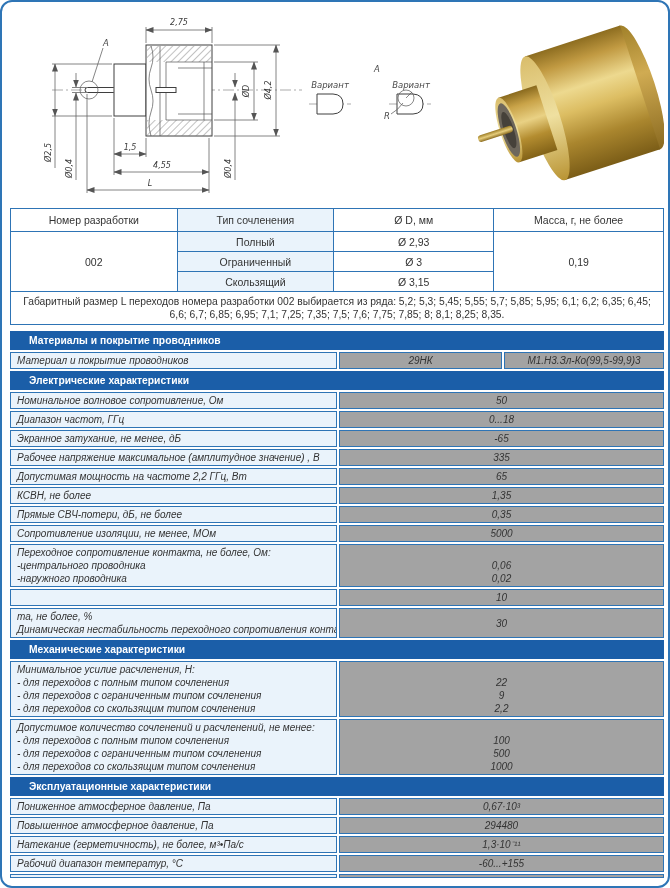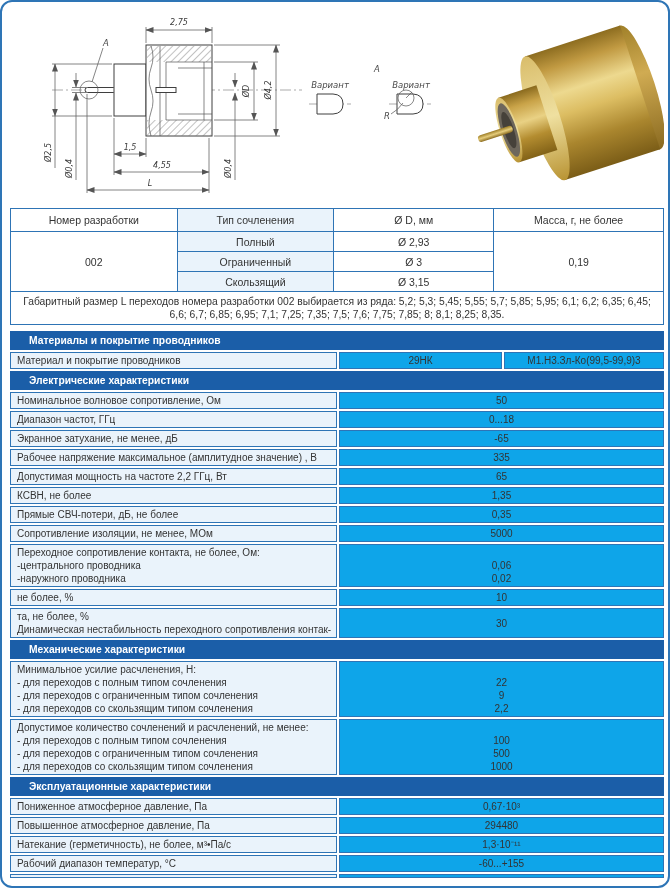--- a/index.html
+++ b/index.html
@@ -13,23 +13,23 @@
   .size-table tr.hdr td{height:20px;}
   .size-table td.tint{background:#eaf3fb;}
   .size-table td.note{height:auto;padding:3px 8px;font-size:10.3px;}
   .size-table td.note div{line-height:13px;}
 
   
   .spec-table{position:absolute;left:8px;top:329px;width:654px;display:flex;flex-direction:column;gap:2px;font-size:10px;color:#333;}
   .spec-section{background:#1b5ea8;color:#fff;font-weight:bold;padding:2px 18px;line-height:13px;font-size:10.3px;border:1px solid #1b5ea8;}
   .spec-row{display:flex;gap:2px;align-items:stretch;}
   .spec-label{flex:0 0 327px;box-sizing:border-box;background:#eaf3fb;border:1px solid #2e74b5;padding:1px 6px;overflow:hidden;}
-  .spec-value{flex:1;box-sizing:border-box;background:#0ea5e9;border:1px solid #2e74b5;display:flex;flex-direction:column;justify-content:center;text-align:center;padding:1px 4px;}
+  .spec-value{flex:1;box-sizing:border-box;background:#a3a3a3;border:1px solid #2e74b5;display:flex;flex-direction:column;justify-content:center;text-align:center;padding:1px 4px;}
   .spec-value.v2a{flex:0 0 163px;}
-  .ln{line-height:13px;min-height:13px;white-space:nowrap;}
+  .ln{line-height:13px;min-height:13px;white-space:nowrap;font-style:italic;}
 
   
   .outline{fill:#fff;stroke:#3f3f3f;stroke-width:1;}
   .thin{fill:none;stroke:#555;stroke-width:0.7;}
   .dim{stroke:#666;stroke-width:0.8;fill:none;}
   .cl{stroke:#888;stroke-width:0.7;stroke-dasharray:11 3 2 3;fill:none;}
   .dtext{font-family:"DejaVu Sans", sans-serif;font-style:italic;font-size:8px;fill:#3a3a3a;}
   .vtext{font-family:"DejaVu Sans", sans-serif;font-style:italic;font-size:8.5px;fill:#4a4a4a;}
 </style>
 </head>
@@ -290,21 +290,20 @@
           <div class="ln">-наружного проводника</div>
         </div>
         <div class="spec-value">
           <div class="ln"></div>
           <div class="ln">0,06</div>
           <div class="ln">0,02</div>
         </div>
       </div>
       <div class="spec-row">
         <div class="spec-label">
-          <div class="ln">не более, %</div>
         </div>
         <div class="spec-value">
           <div class="ln">10</div>
         </div>
       </div>
       <div class="spec-row">
         <div class="spec-label">
           <div class="ln">та, не более, %</div>
           <div class="ln">Динамическая нестабильность переходного сопротивления контак-</div>
         </div>

